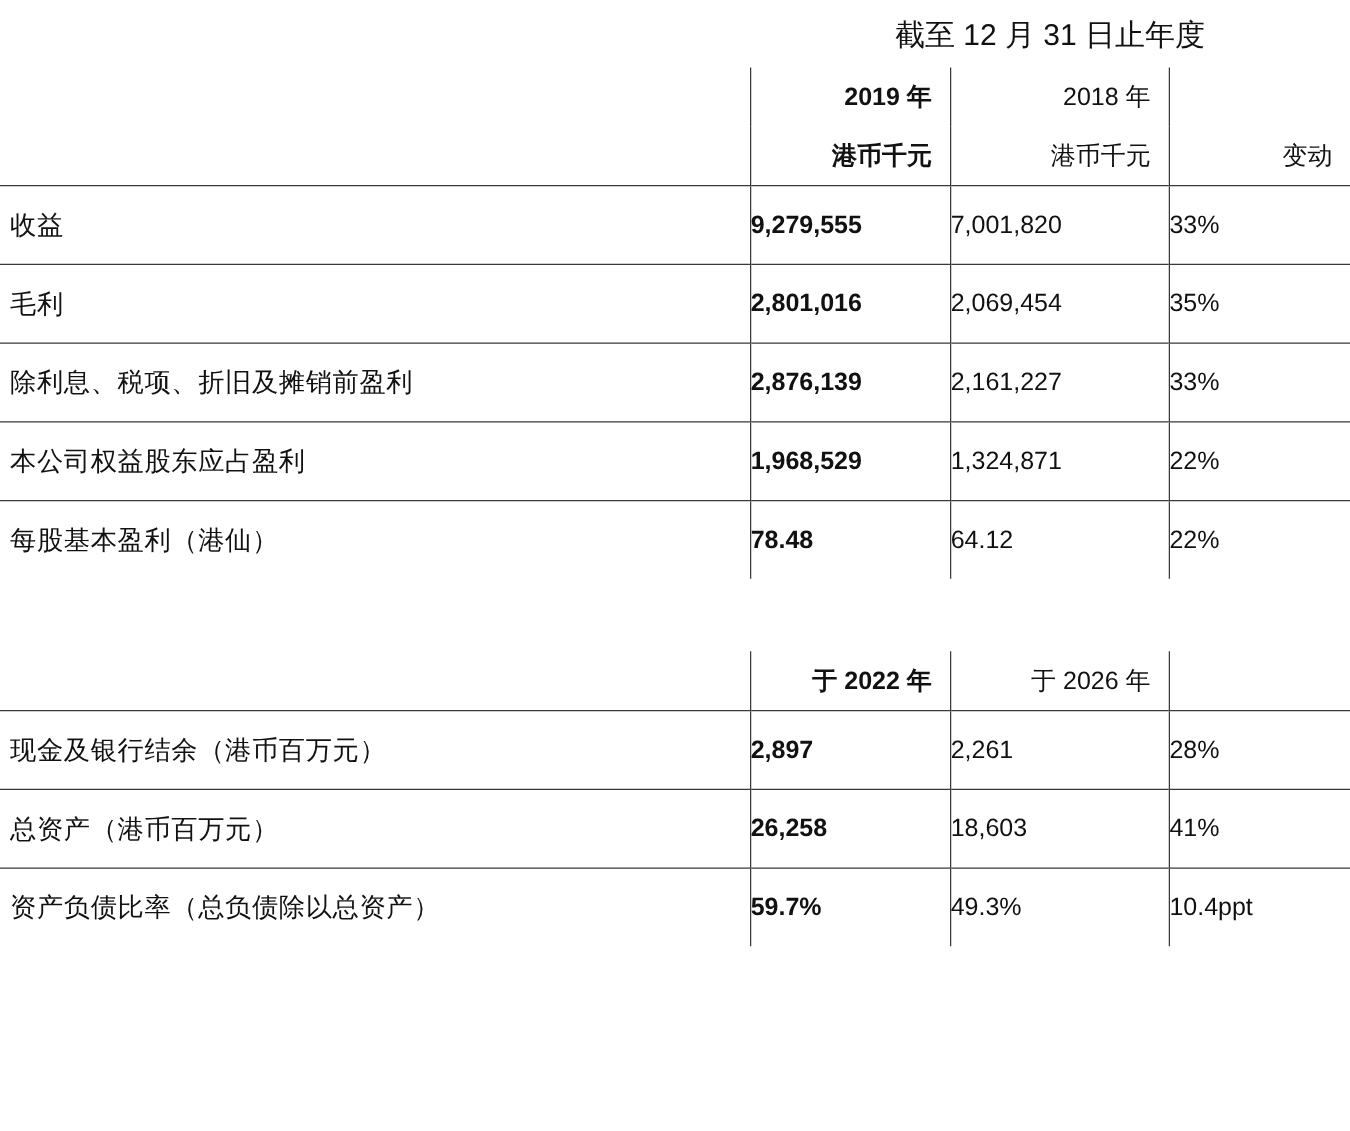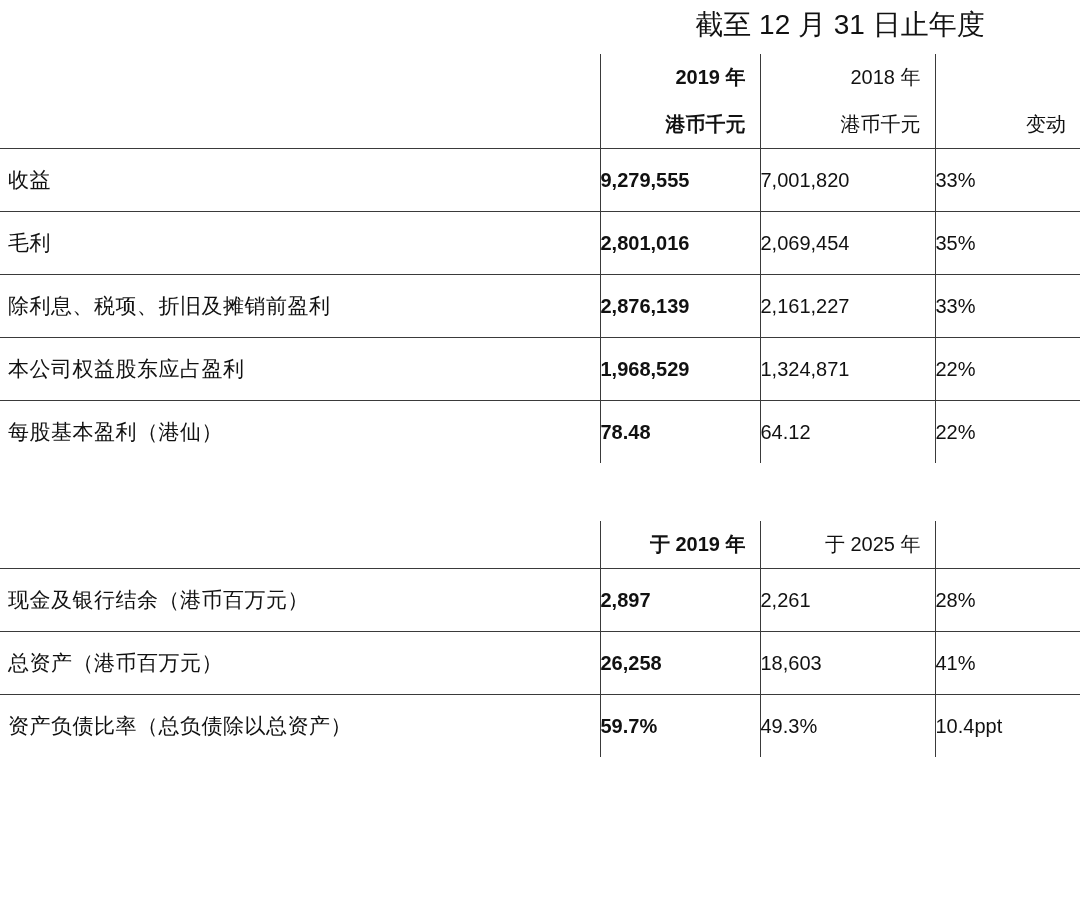--- a/index.html
+++ b/index.html
@@ -65,21 +65,21 @@
   .hrule td {
     border-top: 1.2px solid #3a3a3a;
     margin-left: 35px;
   }
 
   .row-h td { height: 62px; }
   .row-head td { height: 47px; }
 
   .top-title {
     text-align: center;
-    font-size: 28px;
+    font-size: 24px;
     height: 44px;
     vertical-align: bottom;
     padding-bottom: 10px;
   }
 
   .gap-block td {
     height: 58px;
     border: none;
   }
 </style>
@@ -153,22 +153,22 @@
 
       <tr class="gap-block">
         <td></td>
         <td></td>
         <td></td>
         <td></td>
       </tr>
 
       <tr class="row-head">
         <td></td>
-        <td class="head-cell bold vsep-left">于 2019 年</td>
-        <td class="head-cell vsep-left">于 2025 年</td>
+        <td class="head-cell bold vsep-left">于 2022 年</td>
+        <td class="head-cell vsep-left">于 2026 年</td>
         <td class="head-cell vsep-left"></td>
       </tr>
 
 
       <tr class="row-h hrule">
         <td class="label-cell">现金及银行结余（港币百万元）</td>
         <td class="num-cell bold vsep-left">2,897</td>
         <td class="num-cell vsep-left">2,261</td>
         <td class="num-cell vsep-left">28%</td>
       </tr>

